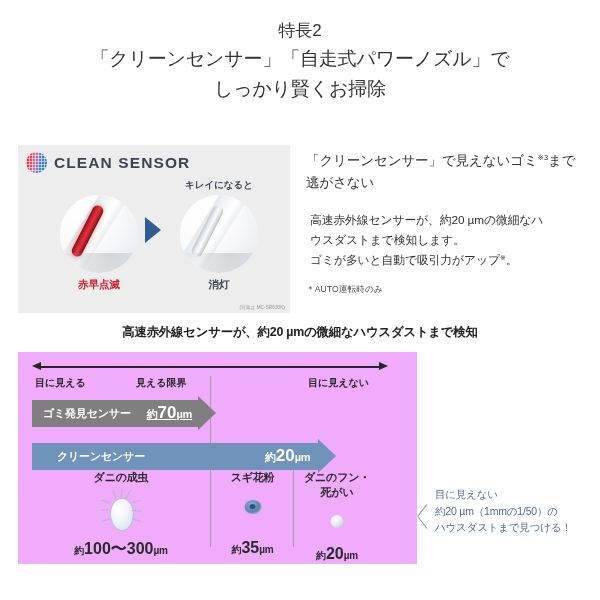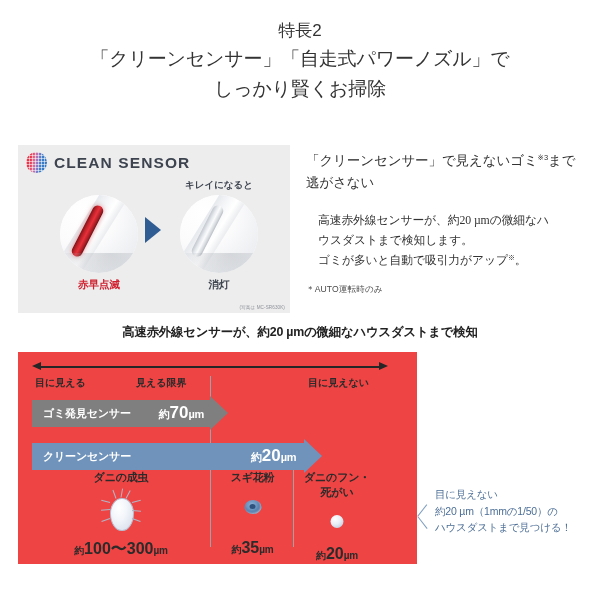--- a/index.html
+++ b/index.html
@@ -166,23 +166,22 @@
   }
   .desc .lead sup {
     font-size: 7.5px;
     vertical-align: 5px;
     letter-spacing: 0;
   }
   .desc .body-txt {
     font-size: 11.8px;
     line-height: 1.72;
     color: #333333;
-    margin: 12px;
+    margin: 4px;
     letter-spacing: -0.1px;
-    font-family: Liberation Serif, serif;
   }
   .desc .body-txt sup {
     font-size: 7px;
     vertical-align: 4px;
   }
   .desc .note {
     font-size: 8.6px;
     color: #4a4a4a;
     margin: 13px 0 0 0;
     letter-spacing: .1px;
@@ -196,21 +195,21 @@
     text-align: center;
     font-size: 12.4px;
     font-weight: 700;
     color: #222222;
     letter-spacing: -0.2px;
   }
   .chart {
     position: absolute;
     left: 18px; top: 352px;
     width: 399px; height: 212px;
-    background: #ef4444;
+    background: #f0abfc;
   }
 
   .axis {
     position: absolute;
     left: 14px; top: 10px;
     width: 356px; height: 9px;
   }
   .axis .line {
     position: absolute;
     left: 8px; right: 8px; top: 4px;
@@ -260,38 +259,38 @@
   }
   .bar .tip {
     width: 0; height: 0;
     border-top: 17px solid transparent;
     border-bottom: 17px solid transparent;
   }
   .bar.grey  { left: 14px; top: 44px; }
   .bar.grey .rect { background: #7f7f7f; padding-left: 11px; }
   .bar.grey .tip  { border-left: 18px solid #7f7f7f; }
   .bar.blue  { left: 14px; top: 87px; }
-  .bar.blue .rect { background: #6f93bb; padding-left: 11px; }
+  .bar.blue .rect { background: #6f93bb; padding-left: 25px; }
   .bar.blue .tip  { border-left: 18px solid #6f93bb; }
 
   .bar .name {
     font-size: 11px;
     font-weight: 700;
     color: #ffffff;
     letter-spacing: -0.2px;
     text-align: right;
   }
   .bar .val {
     font-size: 11px;
     font-weight: 700;
     color: #ffffff;
     letter-spacing: -0.2px;
   }
   .bar .val b { font-size: 17px; font-weight: 700; letter-spacing: 0; }
-  .bar.grey .val { margin-left: 28px; padding-right: 6px; }
+  .bar.grey .val { margin-left: 16px; padding-right: 6px; text-decoration: underline; }
   .bar.blue .val { margin-left: 120px; padding-right: 8px; }
 
   
   .spec {
     position: absolute;
     text-align: center;
     top: 118px;
   }
   .spec .cap {
     font-size: 11px;

